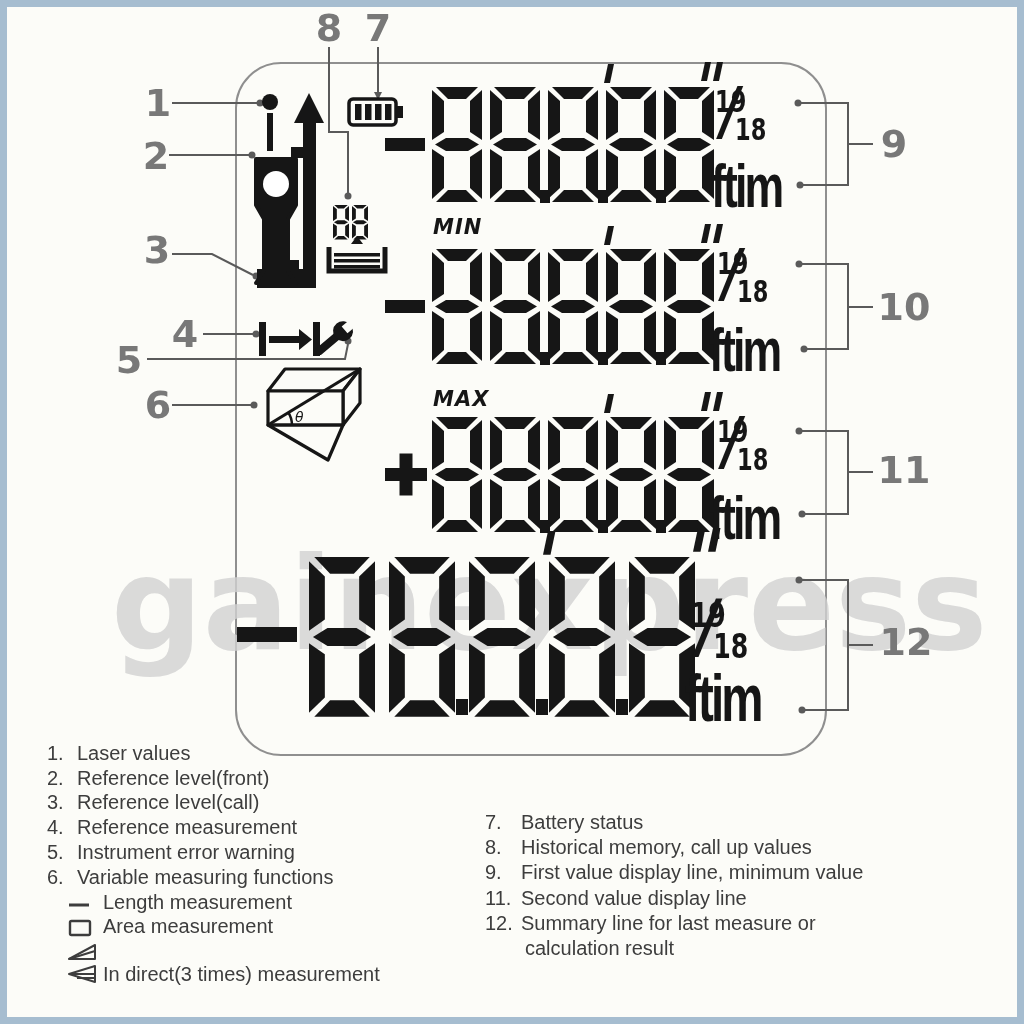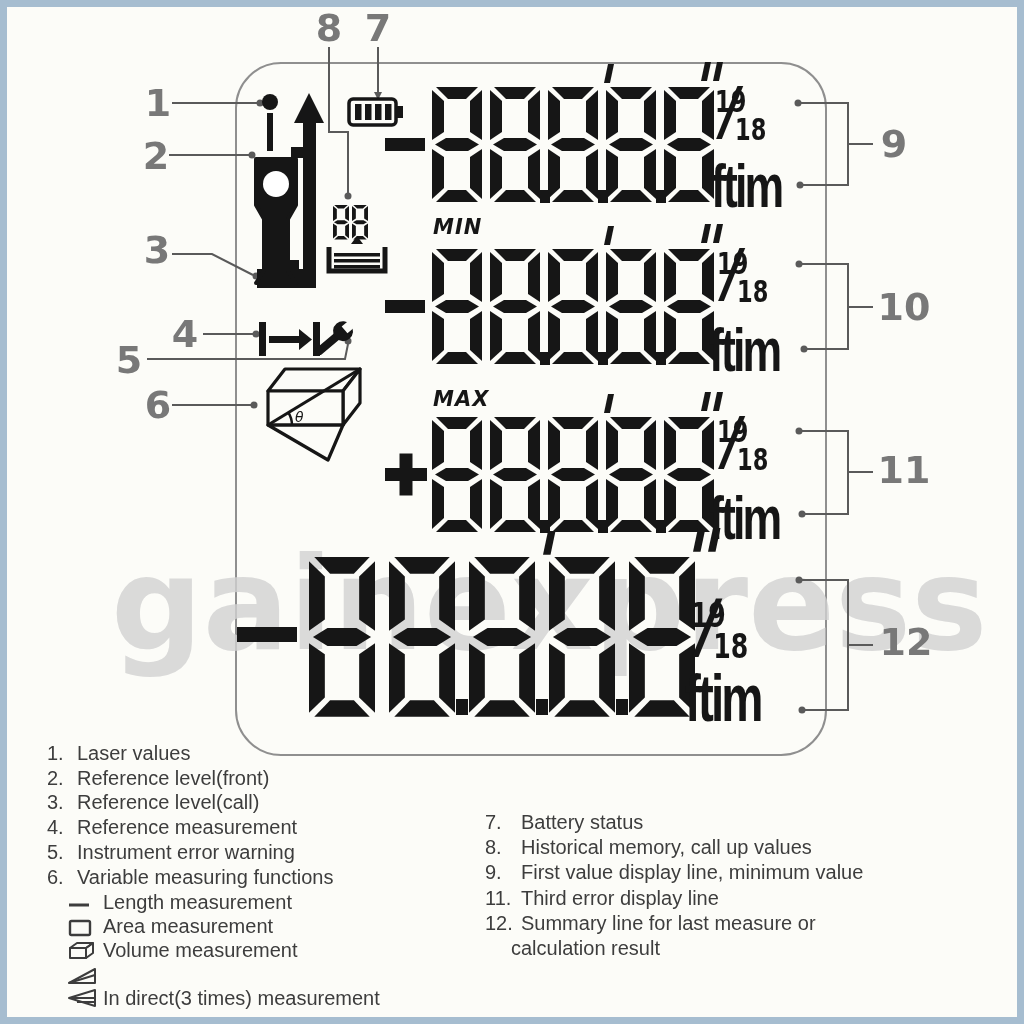--- a/index.html
+++ b/index.html
@@ -25,21 +25,21 @@
   .fs{left:4px;top:-12px;font-size:64px;font-style:italic;transform:scaleX(.8);transform-origin:left top;}
   .fd{left:18px;top:24px;font-size:30px;transform:scaleX(.75);transform-origin:left top;}
   .frac.big{transform:scale(1.12);transform-origin:left top;}
   .legend{position:absolute;z-index:3;font-size:20px;color:#3d3d3d;}
   .lrow{height:24.8px;display:flex;align-items:center;}
   .lnum{width:30px;flex:none;}
   .srow{height:24px;display:flex;align-items:flex-end;margin-left:20px;}
   .sicon{width:36px;flex:none;display:flex;align-items:center;}
   .rrow{height:25.2px;display:flex;align-items:center;}
   .rnum{width:36px;flex:none;}
-  .cont{margin-left:26px;}
+  .cont{margin-left:40px;}
 </style>
 </head>
 <body>
 
 <div class="stage">
 
   <div class="watermark">gainexpress</div>
   <div class="panel"></div>
 
   <svg class="overlay" width="1024" height="1024" viewBox="0 0 1024 1024">
@@ -294,30 +294,20 @@
     <div class="srow">
       <span class="sicon">
         <svg width="30" height="20">
             <rect x="3" y="3" width="20" height="14" rx="1.5" fill="none" stroke="#3d3d3d" stroke-width="2.4"></rect>
           </svg>
         </span>
       <span>Area measurement</span>
       </div>
     <div class="srow">
       <span class="sicon">
-        <svg width="30" height="22" fill="none" stroke="#3d3d3d" stroke-width="2" stroke-linejoin="round">
-          <rect x="3" y="8" width="16" height="10"></rect>
-          <polygon points="3,8 19,8 26,3 10,3"></polygon>
-          <polygon points="19,8 26,3 26,13 19,18"></polygon>
-          </svg>
-        </span>
-      <span>Volume measurement</span>
-      </div>
-    <div class="srow">
-      <span class="sicon">
         <svg width="32" height="20" fill="none" stroke="#3d3d3d" stroke-width="2" stroke-linejoin="round">
           <polygon points="2,17 28,17 28,3"></polygon>
             <line x1="2" y1="17" x2="28" y2="9"></line>
           </svg>
         </span>
       </div>
     <div class="srow">
       <span class="sicon">
         <svg width="32" height="22" fill="none" stroke="#3d3d3d" stroke-width="2" stroke-linejoin="round">
           <polygon points="2,10 28,2 28,18"></polygon>
@@ -337,21 +327,21 @@
     <div class="rrow">
       <span class="rnum">8.</span>
       <span>Historical memory, call up values</span>
       </div>
     <div class="rrow">
       <span class="rnum">9.</span>
       <span>First value display line, minimum value</span>
       </div>
     <div class="rrow">
       <span class="rnum">11.</span>
-      <span>Third error display line</span>
+      <span>Second value display line</span>
       </div>
     <div class="rrow">
       <span class="rnum">12.</span>
       <span>Summary line for last measure or</span>
       </div>
     <div class="rrow cont">
       <span>calculation result</span>
       </div>
   </div>
 

